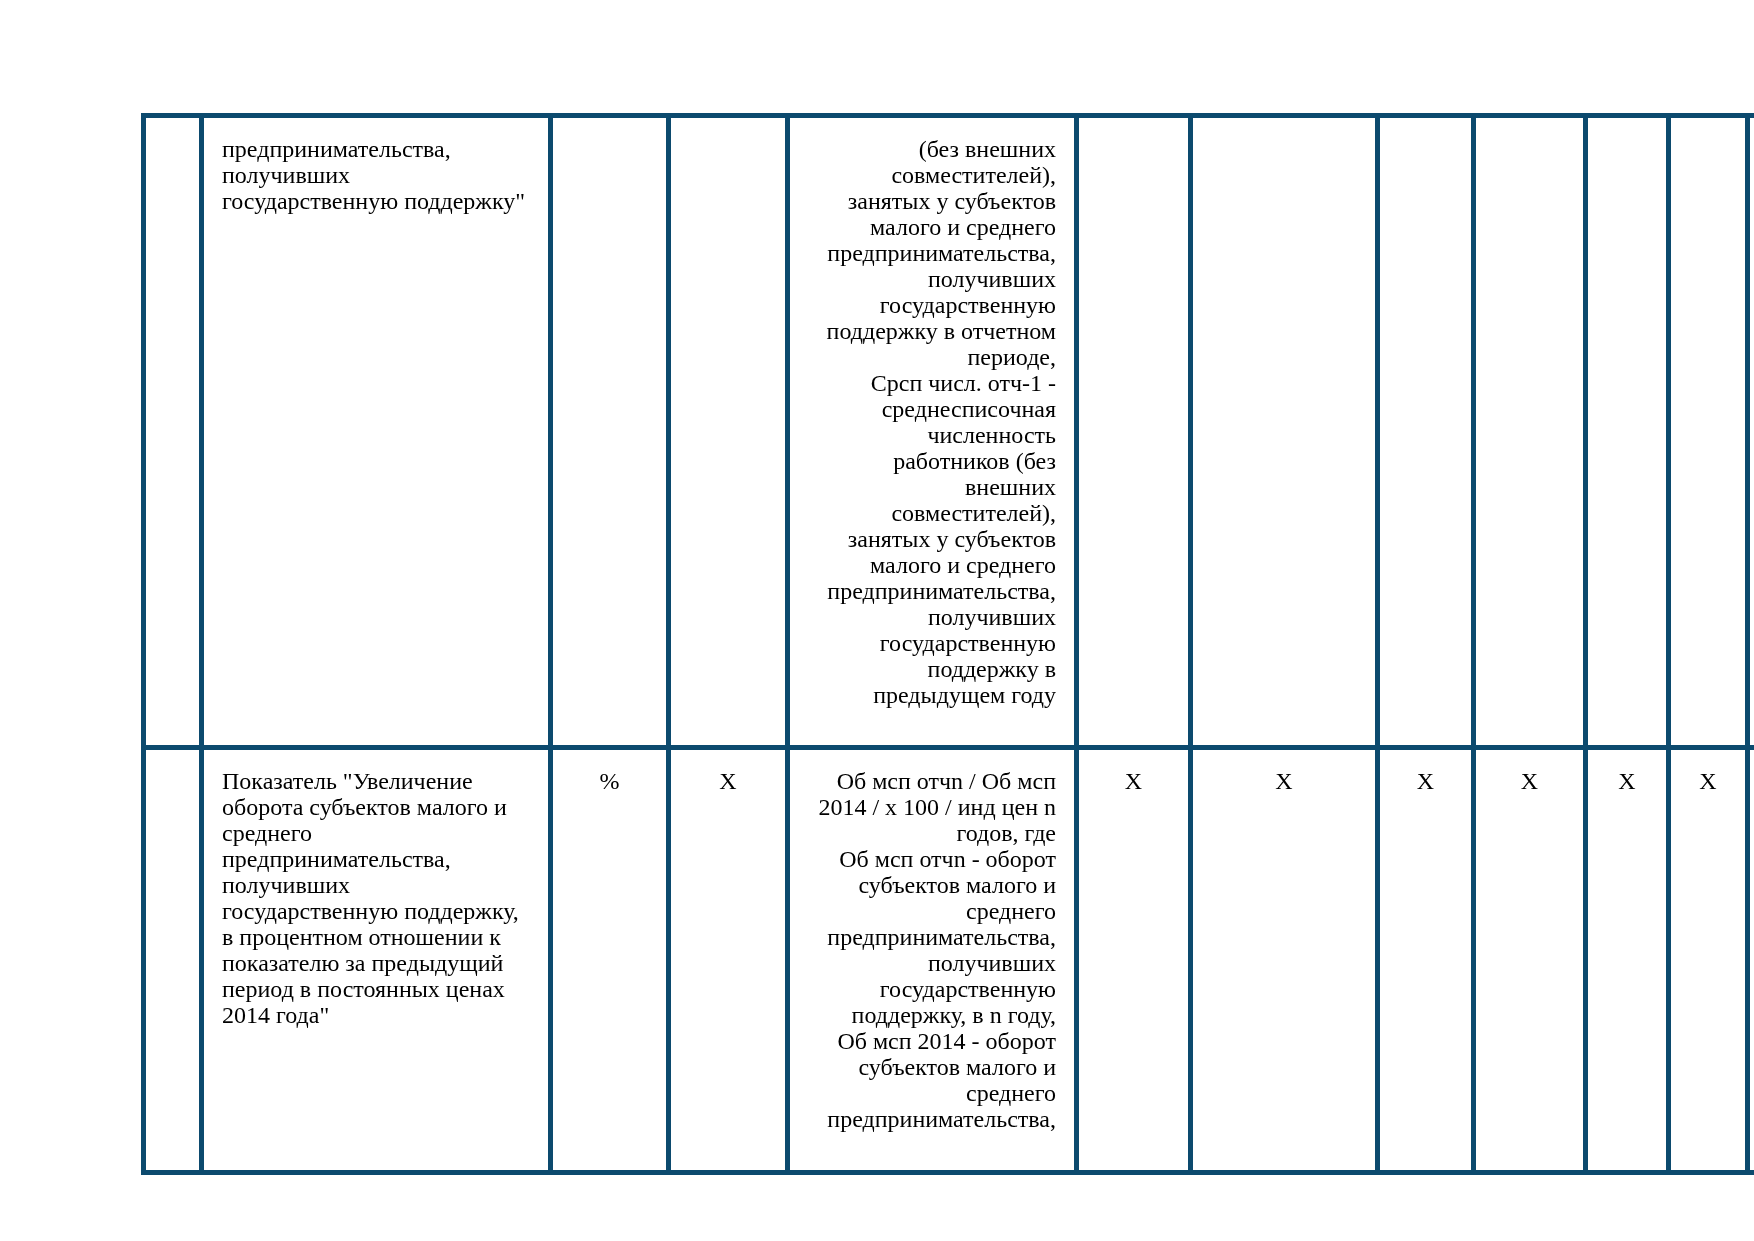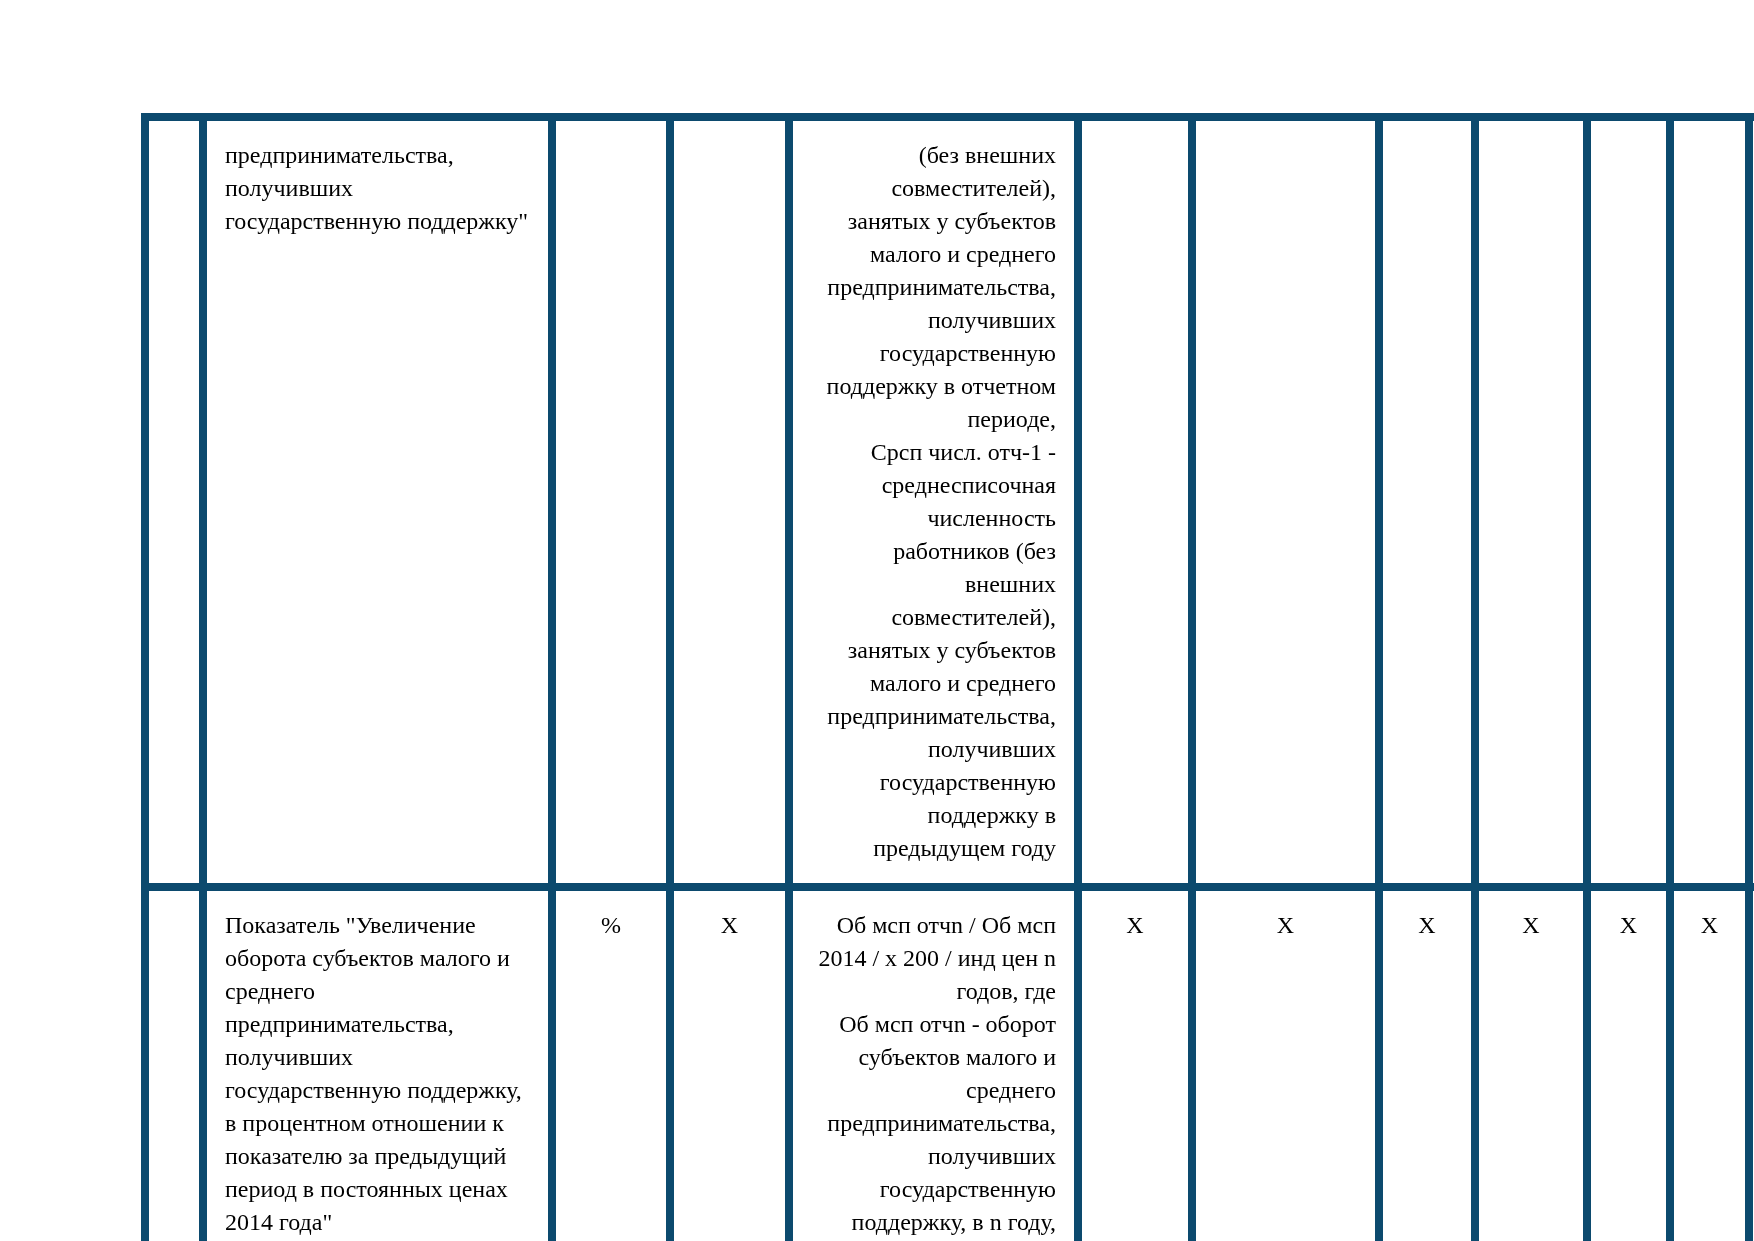--- a/index.html
+++ b/index.html
@@ -18,24 +18,24 @@
   }
   table.doc-table {
     position: absolute;
     left: 141px;
     top: 113px;
     border-collapse: collapse;
     table-layout: fixed;
     width: 1652px;
   }
   table.doc-table td {
-    border: 8px solid #0c4a6e;
+    border: 5px solid #0c4a6e;
     vertical-align: top;
     font-size: 24px;
-    line-height: 33px;
+    line-height: 26px;
     overflow: hidden;
     padding: 18px;
   }
   td.cell-indicator {
     text-align: left;
     padding: 7px 16px 6px 11px;
   }
   td.cell-center {
     text-align: center;
     padding: 7px 6px 6px 6px;
@@ -83,21 +83,21 @@
       <td class="cell-center"></td>
       <td class="cell-center"></td>
       <td class="cell-center"></td>
       <td class="cell-center"></td>
     </tr>
     <tr class="row-2">
       <td class="cell-center"></td>
       <td class="cell-indicator">Показатель "Увеличение оборота субъектов малого и среднего предпринимательства, получивших государственную поддержку, в процентном отношении к показателю за предыдущий период в постоянных ценах 2014 года"</td>
       <td class="cell-center">%</td>
       <td class="cell-center">Х</td>
-      <td class="cell-formula pre-wrap">Об мсп отчn / Об мсп 2014 / х 200 / инд цен n годов, где
+      <td class="cell-formula pre-wrap">Об мсп отчn / Об мсп 2014 / х 100 / инд цен n годов, где
 Об мсп отчn - оборот субъектов малого и среднего предпринимательства, получивших государственную поддержку, в n году,
 Об мсп 2014 - оборот субъектов малого и среднего предпринимательства,</td>
       <td class="cell-center">Х</td>
       <td class="cell-center">Х</td>
       <td class="cell-center">Х</td>
       <td class="cell-center">Х</td>
       <td class="cell-center">Х</td>
       <td class="cell-center">Х</td>
       <td class="cell-center"></td>
     </tr>

